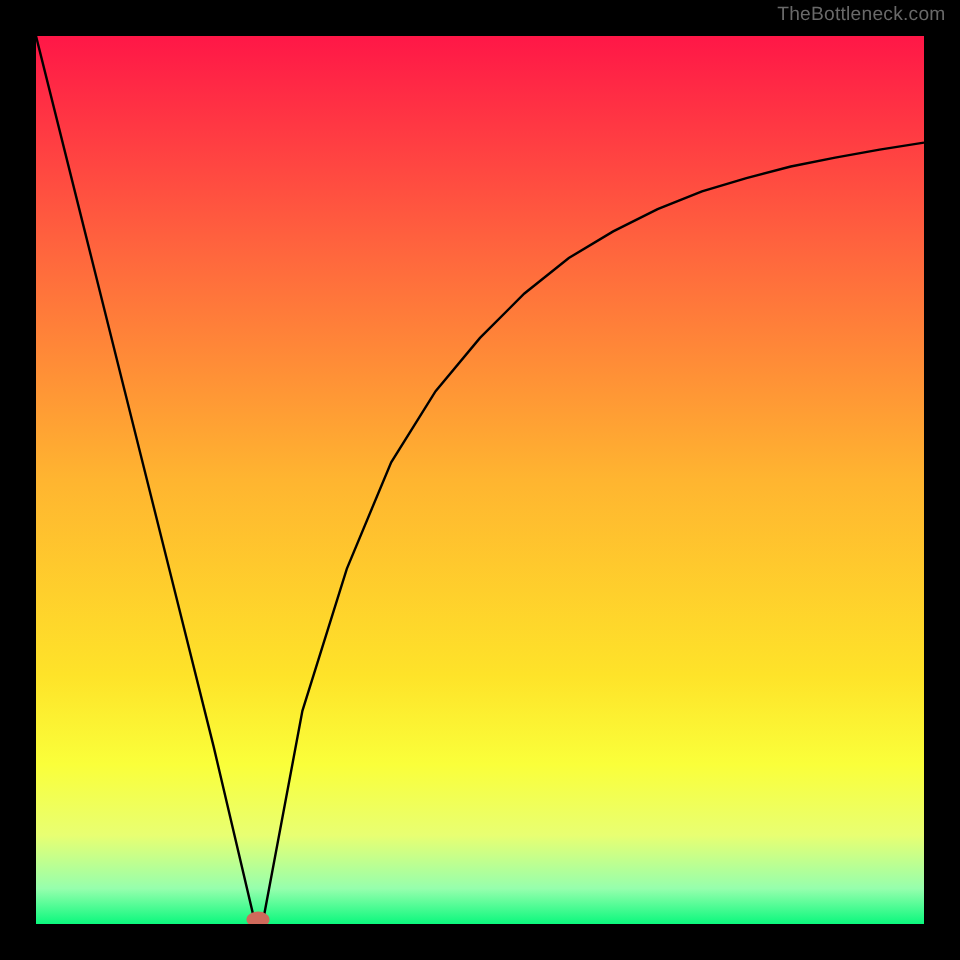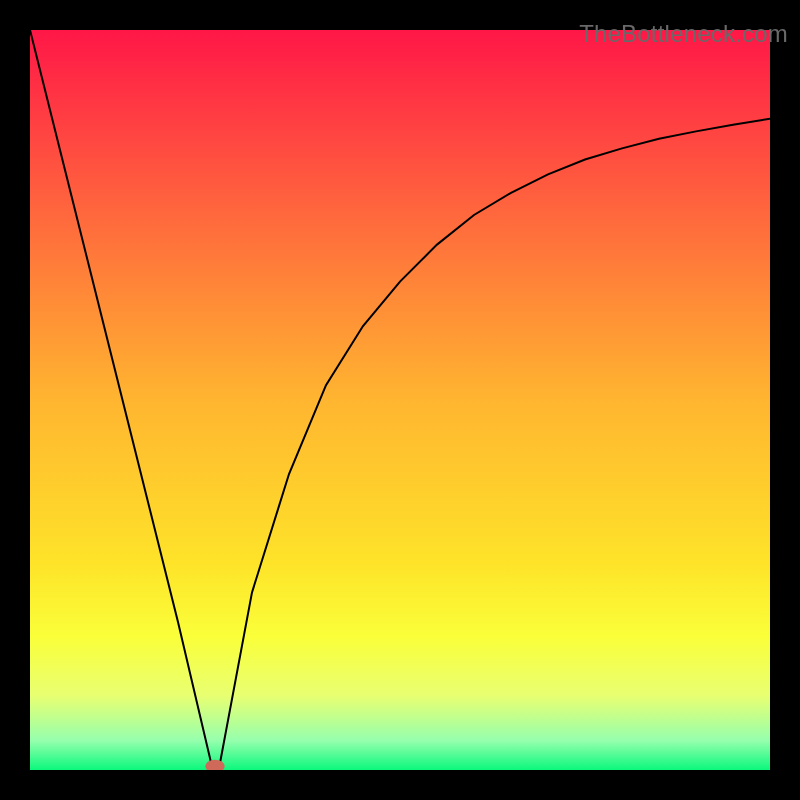--- a/index.html
+++ b/index.html
@@ -11,24 +11,24 @@
     overflow: hidden;
   }
   .frame {
     position: relative;
     width: 800px;
     height: 800px;
     background: #000;
   }
   .watermark {
     position: absolute;
-    top: 20px;
+    top: 4px;
     right: 12px;
     font-family: Arial, Helvetica, sans-serif;
-    font-size: 24px;
+    font-size: 16px;
     font-weight: 500;
     color: #696969;
     letter-spacing: 0.2px;
     z-index: 5;
   }
   svg.plot {
     position: absolute;
     left: 30px;
     top: 30px;
     width: 740px;

